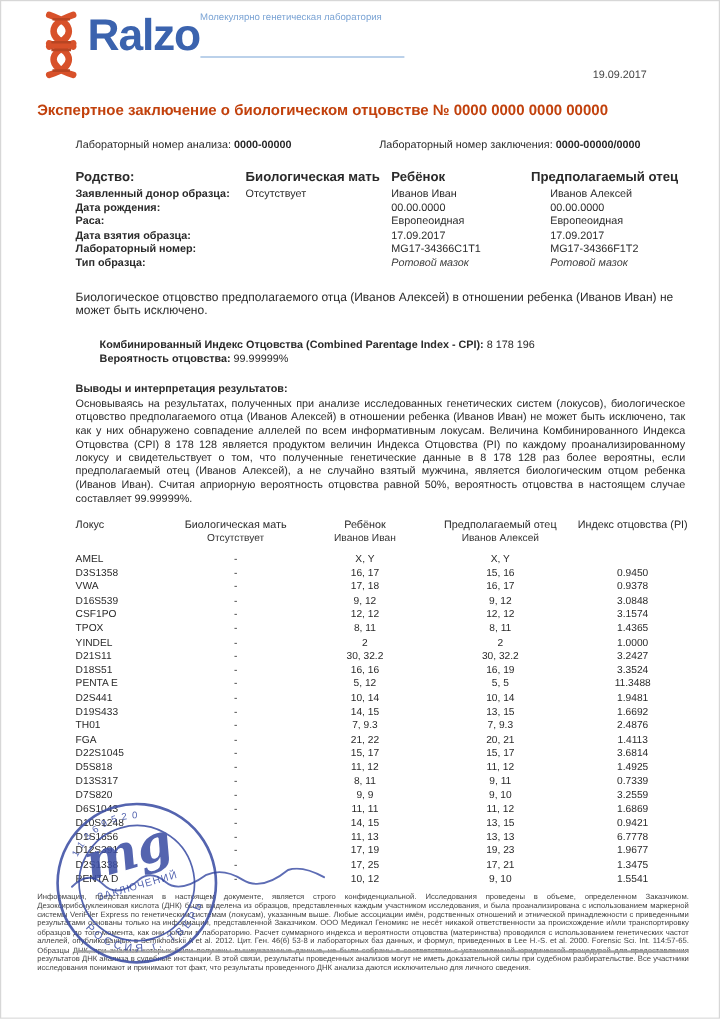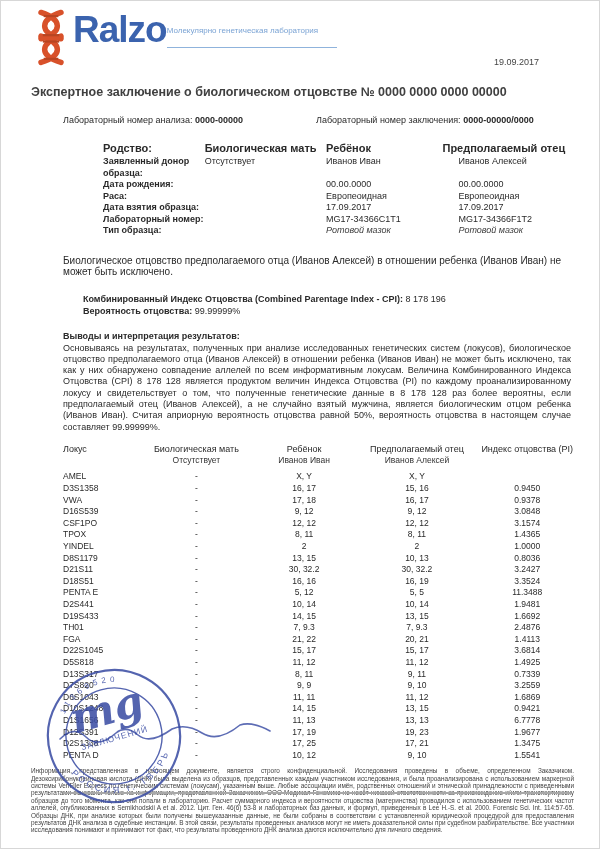--- a/index.html
+++ b/index.html
@@ -7,34 +7,34 @@
     position:relative;width:600px;height:849px;margin:0 auto;
     background:#ffffff;border:1px solid #d7d7d7;box-sizing:border-box;
     font-family:"Liberation Sans",sans-serif;color:#2a2a2a;overflow:hidden;
   }
   
   .hdr{position:relative;height:70px;}
   .logo{position:absolute;left:30px;top:7px;display:flex;align-items:flex-start;}
   .logo-dna{flex:0 0 auto;margin-right:2px;}
   .logo-txt{display:flex;flex-direction:row;}
   .logo-name{font-size:37px;line-height:36px;font-weight:bold;color:#3b63ae;letter-spacing:-1px;margin-top:4px;}
-  .logo-sub{font-size:8px;color:#7aa3d4;border-bottom:1px solid #8fb3dc;padding:2px 0 2px 0;width:170px;margin-top:16px;}
+  .logo-sub{font-size:8px;color:#7aa3d4;border-bottom:1px solid #8fb3dc;padding:2px 0 2px 0;width:170px;}
   .hdr-date{position:absolute;right:60px;top:56px;font-size:9px;color:#454545;}
   
-  .title{margin:14px 30px 0 30px;font-size:12.5px;font-weight:bold;color:#404040;}
+  .title{margin:14px 30px 0 30px;font-size:12.5px;font-weight:bold;color:#c2410c;}
   
   .labnums{display:flex;margin:16px 30px 0 62px;font-size:9px;justify-content:center;}
   .labnums .half{width:50%;}
   .labnums b{font-weight:bold;}
   
   .pgrid{margin:16px 30px 0 62px;font-size:9px;}
   .prow{display:grid;grid-template-columns:28% 24% 23% 25%;line-height:11.5px;}
   .prow.header{line-height:14px;margin-bottom:1px;}
   .prow.header > div{font-size:11px;font-weight:bold;}
-  .plabel{font-weight:bold;margin-left:40px;}
+  .plabel{font-weight:bold;}
   .pgrid .prow:last-child .pval{font-style:italic;color:#3c3c3c;}
   .pad-father{padding-left:16px;}
   
   .result{margin:18px 30px 0 62px;font-size:9px;}
   .result .lbl{font-weight:bold;}
   .result .txt{font-size:10px;margin-top:2px;}
   .cpi{margin:16px 30px 0 62px;font-size:9px;line-height:12px;}
   .cpi b{font-weight:bold;padding-left:20px;}
   
   .concl{margin:14px 28px 0 62px;font-size:9px;}
@@ -251,27 +251,20 @@
         </tr>
 
         <tr>
           <td class="l">YINDEL</td>
           <td>-</td>
           <td>2</td>
           <td>2</td>
           <td>1.0000</td>
         </tr>
 
-        <tr>
-          <td class="l">D8S1179</td>
-          <td>-</td>
-          <td>13, 15</td>
-          <td>10, 13</td>
-          <td>0.8036</td>
-        </tr>
 
         <tr>
           <td class="l">D21S11</td>
           <td>-</td>
           <td>30, 32.2</td>
           <td>30, 32.2</td>
           <td>3.2427</td>
         </tr>
 
         <tr>

